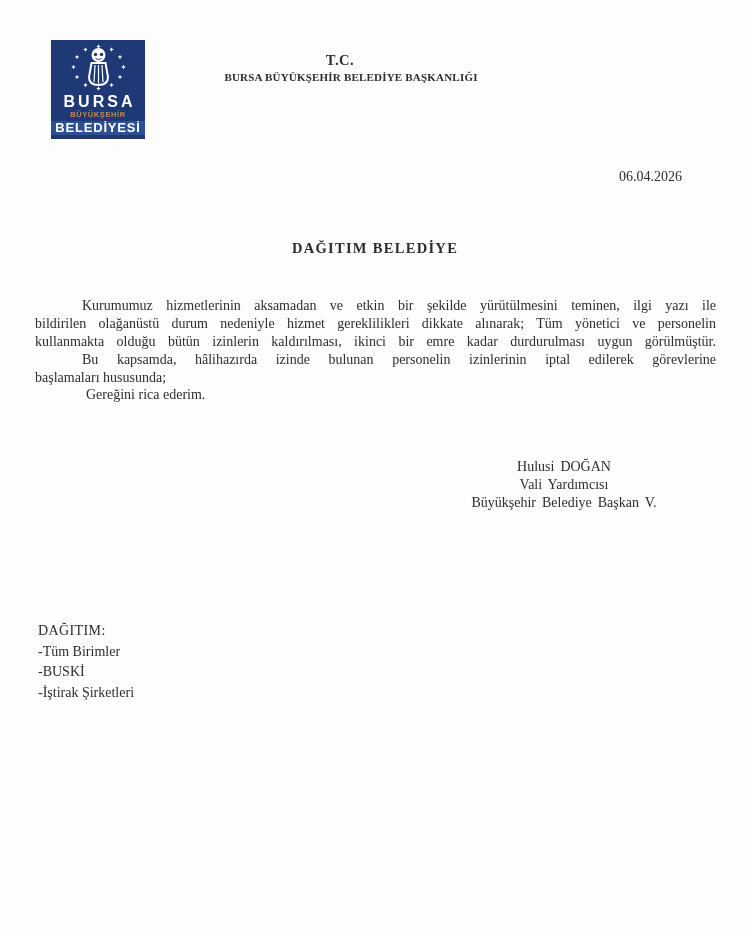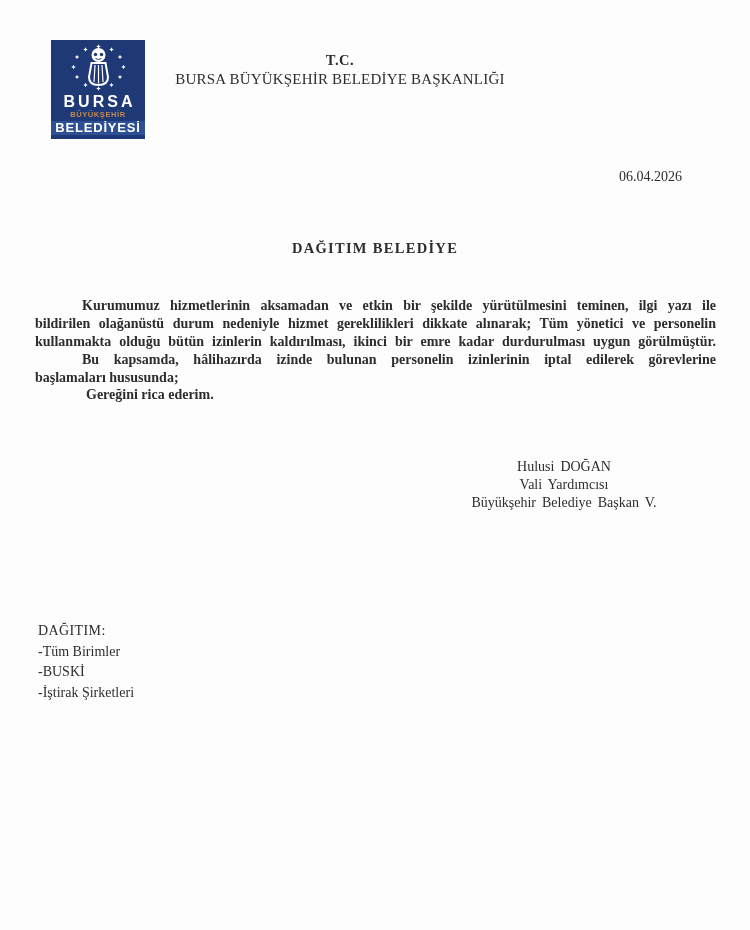--- a/index.html
+++ b/index.html
@@ -28,36 +28,36 @@
     letter-spacing:0.6px;margin-top:1px;
   }
   .logo-bel{
     background:var(--band,#2d4f94);color:#fff;font-weight:bold;font-size:13px;
     line-height:9px;letter-spacing:0.8px;margin-top:2px;padding:2px 0 3px 0;
   }
   
   .letterhead{position:absolute;left:0;top:0;width:680px;text-align:center;}
   .tc{position:absolute;top:52px;left:0;width:100%;
       font-weight:bold;font-size:14.5px;letter-spacing:0.5px;}
-  .title{position:absolute;top:71px;left:0;width:100%;
-      font-weight:normal;font-size:15px;letter-spacing:0.2px;}
+  .title{position:absolute;top:71px;left:11px;width:100%;
+      font-weight:bold;font-size:11px;letter-spacing:0.2px;}
   
   .meta{position:absolute;left:38px;top:166px;font-size:14px;}
   .meta .row{height:20px;line-height:20px;white-space:nowrap;}
   .meta .lab{display:inline-block;width:37px;}
   .meta .sep{display:inline-block;width:10px;}
   .date{position:absolute;left:619px;top:167px;font-size:14px;line-height:20px;}
   
   .subject{
     position:absolute;left:0;top:240px;width:750px;text-align:center;
     font-weight:bold;font-size:14.5px;letter-spacing:1.3px;
   }
   
   .body{position:absolute;left:35px;top:297px;width:681px;font-size:14px;}
-  .bl{line-height:17.9px;height:17.9px;white-space:normal;font-weight:bold;}
+  .bl{line-height:17.9px;height:17.9px;white-space:normal;}
   .just{text-align:justify;text-align-last:justify;}
   .ind{padding-left:47px;}
   .ind2{padding-left:51px;}
   
   .signature{
     position:absolute;left:414px;top:458px;width:300px;text-align:center;
     font-size:14px;word-spacing:2.5px;
   }
   .signature div{line-height:18.2px;height:18.2px;}
   

